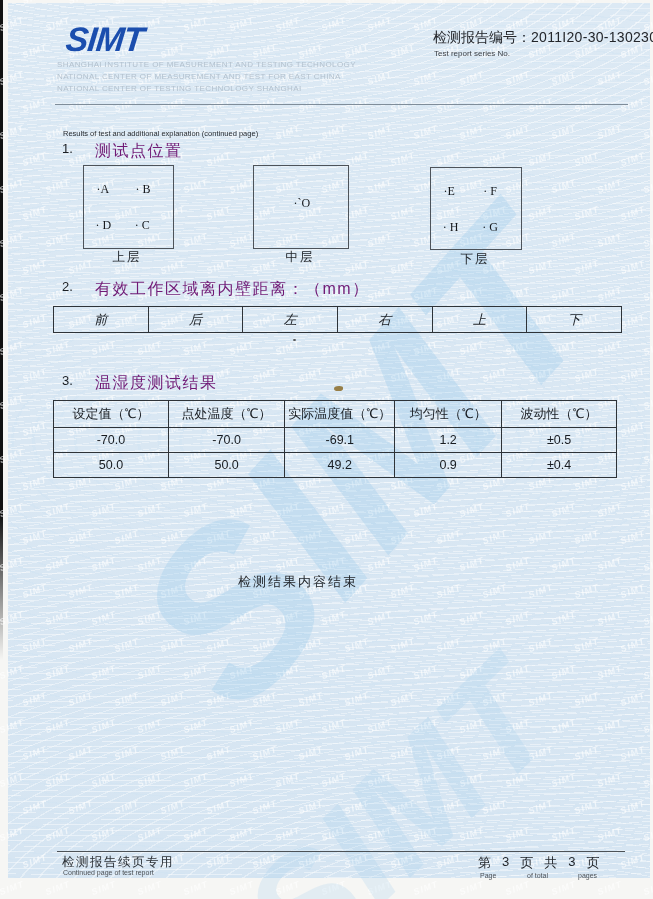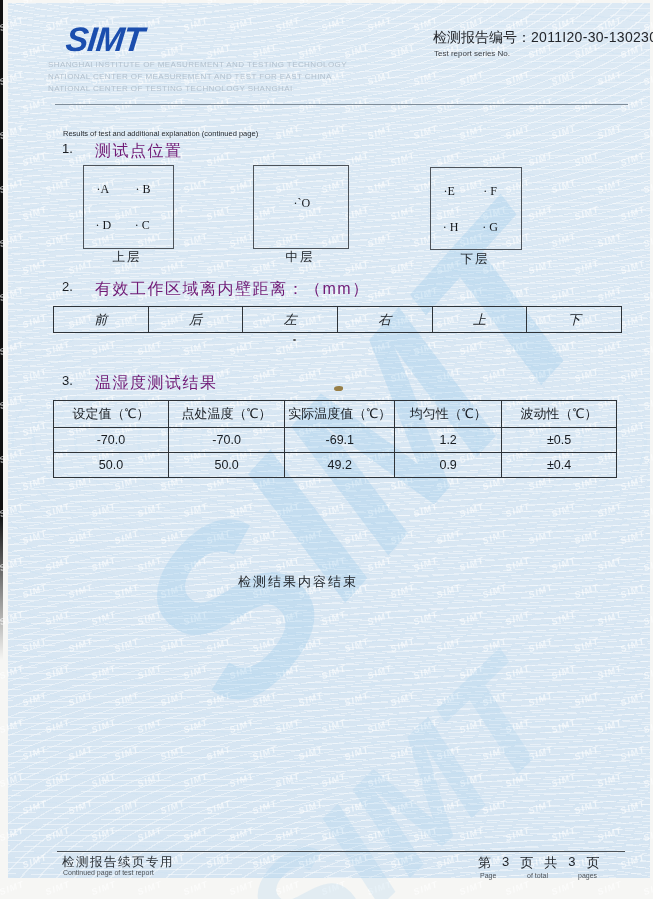--- a/index.html
+++ b/index.html
@@ -20,21 +20,21 @@
   #wm-layer{position:absolute;inset:0;overflow:hidden;z-index:1;pointer-events:none;}
   .wm{position:absolute;font:italic 700 9px "Liberation Sans",sans-serif;
       color:rgba(255,255,255,.62);transform:rotate(-20deg);letter-spacing:1px;}
   .wm-big{position:absolute;font:italic 800 230px "Liberation Sans",sans-serif;
       color:rgba(143,196,233,.28);transform:rotate(-48deg);z-index:1;pointer-events:none;}
   #wm-big2{font-size:150px;color:rgba(150,200,235,.20);transform:rotate(-44deg);}
   
   .abs{position:absolute;z-index:3;}
   #logo{left:66px;top:20px;font:italic 800 34px "Liberation Sans",sans-serif;
         color:#1b4eae;letter-spacing:-1px;transform:skewX(-6deg);}
-  .org-line{left:48px;font-size:8px;letter-spacing:.4px;color:#b3c1ce;}
+  .org-line{left:57px;font-size:8px;letter-spacing:.4px;color:#b3c1ce;}
   #report-no-row{left:433px;top:29px;font-size:14px;color:#23262b;white-space:nowrap;}
   #report-no-row b{font-weight:400;letter-spacing:.3px;}
   #report-no-sub{left:434px;top:49px;font-size:8px;color:#3a3f45;}
   .hr{height:1px;background:#7f8d9a;}
   #intro-title{left:62px;top:111px;font-size:13.5px;color:#1b1f24;letter-spacing:1px;}
   #intro-sub{left:63px;top:129px;font-size:7.5px;color:#272b30;}
   .sec-no{left:62px;font-size:13px;color:#1b1f24;}
   .sec-title{left:95px;font-size:16px;color:#701a75;letter-spacing:1.5px;}
   
   .pt-box{position:absolute;border:1.5px solid #4d535a;z-index:3;}

